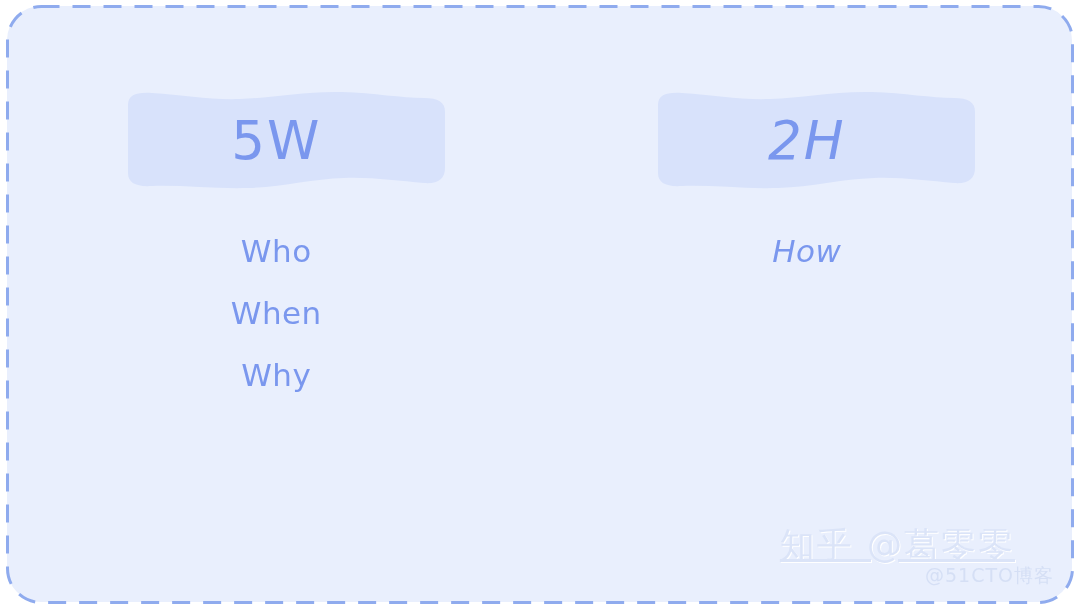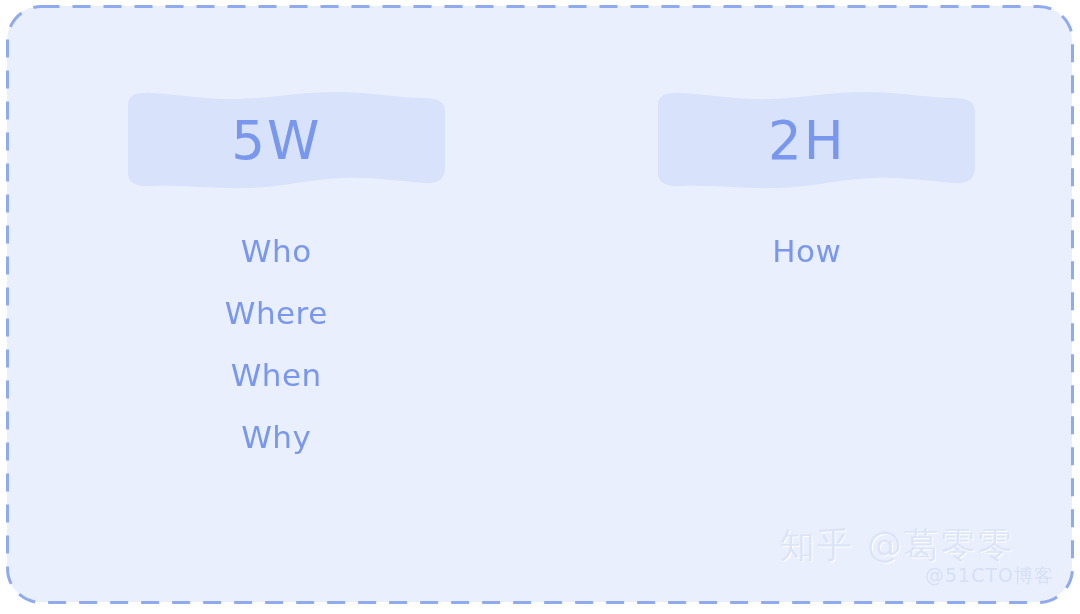--- a/index.html
+++ b/index.html
@@ -47,21 +47,21 @@
     flex-direction: row;
   }
   .column {
     position: relative;
     flex: 1 1 50%;
     display: flex;
     flex-direction: column;
     align-items: center;
   }
   .column.left  { padding-left: 4px; }
-  .column.right { padding-left: 0px; }
+  .column.right { padding-left: 0px; font-style: italic; }
 
   
   .badge {
     position: relative;
     width: 341px;
     height: 103px;
     margin-top: 83px;
     display: flex;
     align-items: center;
     justify-content: center;
@@ -107,20 +107,21 @@
   .watermark-main {
     position: absolute;
     right: 57px;
     bottom: 33px;
     font-size: 35px;
     color: #dbe4f8;
     letter-spacing: 2px;
     text-shadow: 1px 1px 0 #ffffff;
     white-space: nowrap;
     font-family: "DejaVu Sans", "Liberation Sans", sans-serif;
+    text-decoration: underline;
   }
   .watermark-sub {
     position: absolute;
     right: 18px;
     bottom: 13px;
     font-size: 19px;
     color: #d5dff5;
     letter-spacing: 1px;
     white-space: nowrap;
     font-family: "DejaVu Sans", "Liberation Sans", sans-serif;
@@ -149,21 +150,20 @@
                    C 206 90, 176 98, 142 99
                    C 110 100, 76 96, 46 97
                    C 30 98, 22 94, 22 84
                    Z" fill="#d8e2fb"></path>
         </svg>
         <span class="badge-label">5W</span>
       </div>
 
       <div class="word-list">
         <div class="word-item">Who</div>
-        <div class="word-item">Where</div>
         <div class="word-item">When</div>
         <div class="word-item">Why</div>
       </div>
 
     </div>
 
     <div class="column right">
 
       <div class="badge">
         <svg class="wave" viewBox="0 0 341 103" preserveAspectRatio="none">

